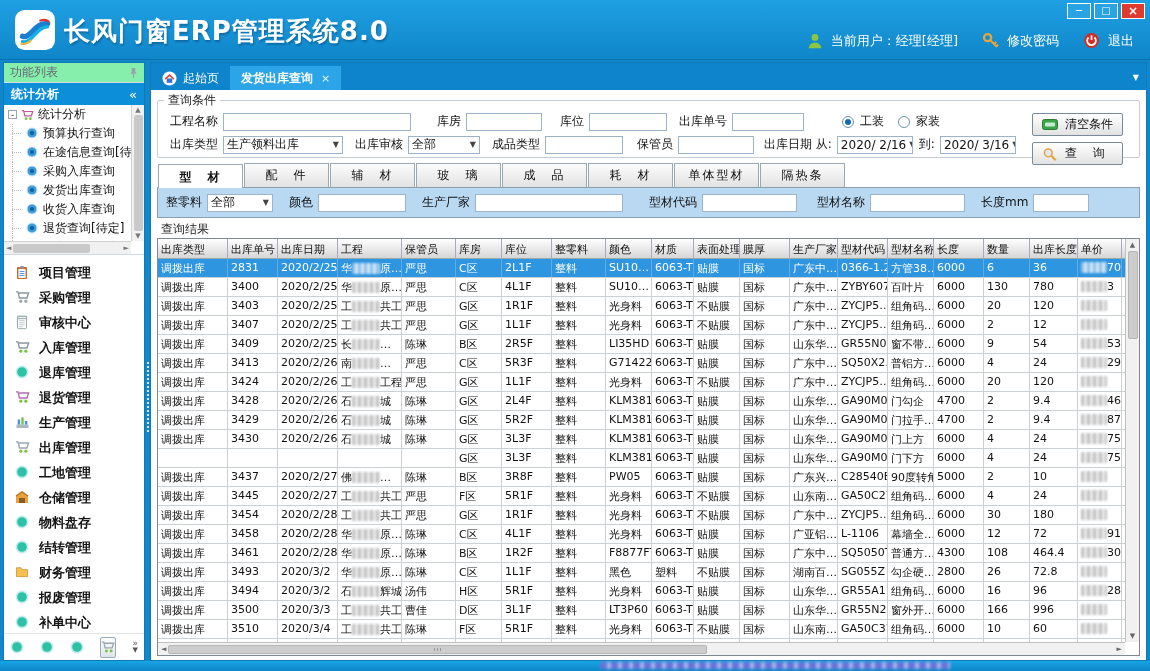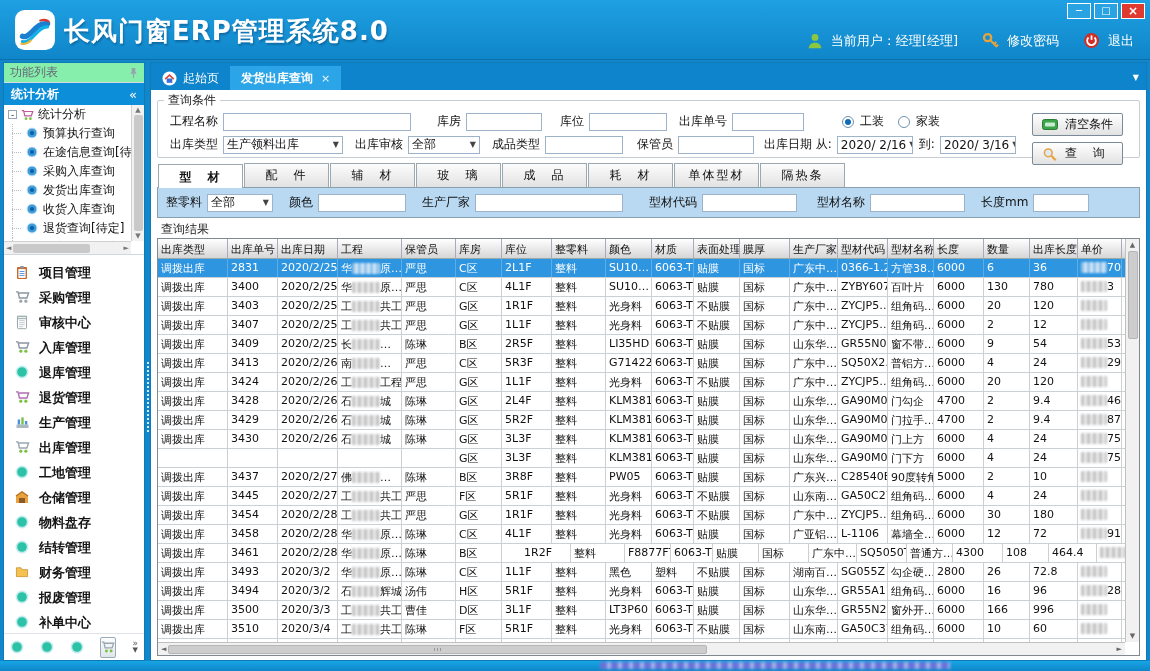--- a/index.html
+++ b/index.html
@@ -983,21 +983,21 @@
               <div class="td" style="width: 44px;"><span></span><span class="mask" style="width: 26px;"></span><span>916</span></div>
               <div class="td" style="width: 24px;">123</div>
             </div>
             <div class="trow">
               <div class="td" style="width: 70px;">调拨出库</div>
               <div class="td" style="width: 50px;">3461</div>
               <div class="td" style="width: 60px;">2020/2/28</div>
               <div class="td" style="width: 64px;"><span>华</span><span class="mask" style="width: 28px;"></span><span>原…</span></div>
               <div class="td" style="width: 54px;">陈琳</div>
               <div class="td" style="width: 46px;">B区</div>
-              <div class="td" style="width: 50px; margin-left: 19px;">1R2F</div>
+              <div class="td" style="width: 50px;">1R2F</div>
               <div class="td" style="width: 54px;">整料</div>
               <div class="td" style="width: 46px;">F8877FT</div>
               <div class="td" style="width: 42px;">6063-T5</div>
               <div class="td" style="width: 46px;">贴膜</div>
               <div class="td" style="width: 50px;">国标</div>
               <div class="td" style="width: 48px;">广东中…</div>
               <div class="td" style="width: 50px;">SQ5050T20</div>
               <div class="td" style="width: 46px;">普通方…</div>
               <div class="td" style="width: 50px;">4300</div>
               <div class="td" style="width: 46px;">108</div>

